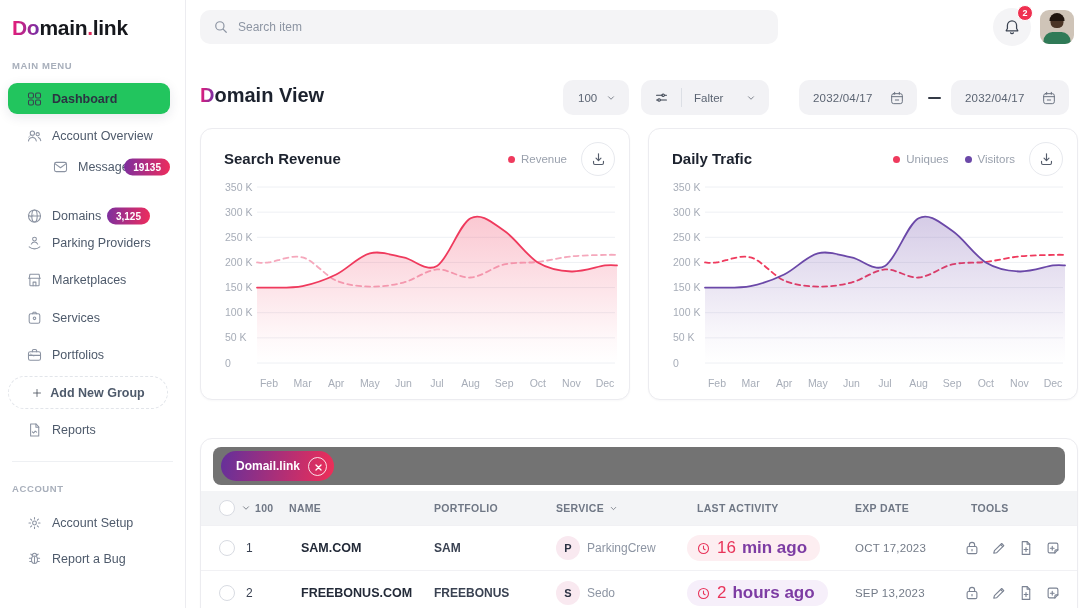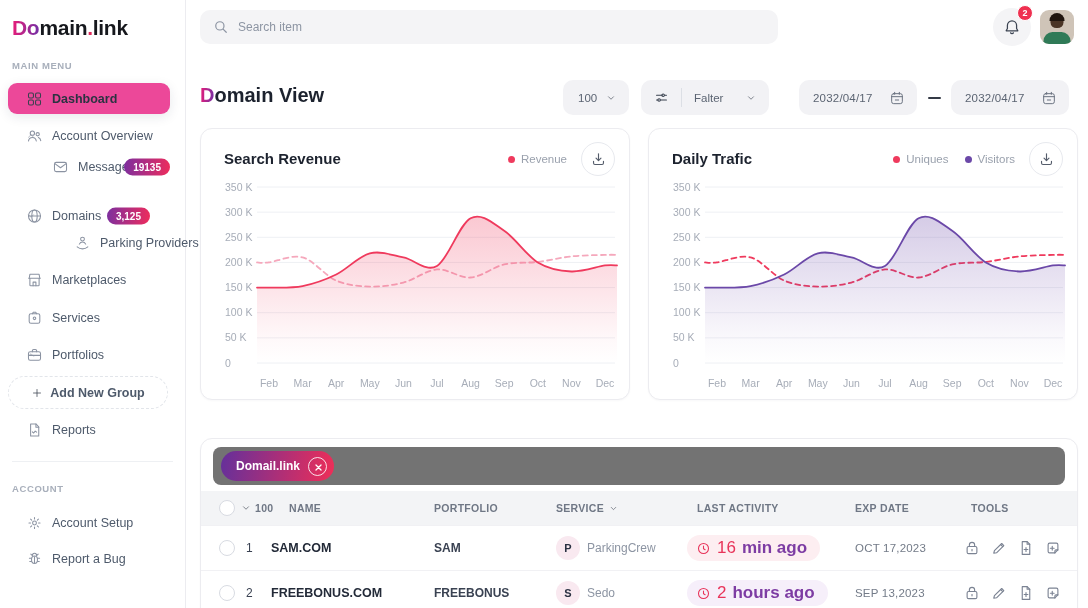--- a/index.html
+++ b/index.html
@@ -11,21 +11,21 @@
   .sidebar { position:absolute; left:0; top:0; width:186px; height:608px; background:#fff; border-right:1px solid #ececf0; }
   .logo { position:absolute; left:12px; top:16px; font-size:21px; font-weight:800; letter-spacing:-0.3px; color:#16181d; cursor:pointer; }
   .logo-grad { background:linear-gradient(95deg,#e01e7b 10%,#7b2ea2 90%); -webkit-background-clip:text; background-clip:text; color:transparent; }
   .logo-dot { color:#e02a5c; }
   .menu-label { position:absolute; left:12px; font-size:9.5px; letter-spacing:0.6px; color:#a8afbb; font-weight:700; }
   .nav-item { position:absolute; left:0; width:186px; height:32px; cursor:pointer; }
   .nav-item .si { position:absolute; left:26px; top:50%; transform:translateY(-50%); }
   .nav-item .lbl { position:absolute; left:52px; top:50%; transform:translateY(-50%); font-size:12.5px; color:#4e5a6b; font-weight:500; white-space:nowrap; }
   .nav-item.indent .si { left:52px; }
   .nav-item.indent .lbl { left:78px; }
-  .nav-card { position:absolute; left:8px; width:162px; height:31px; background:#ec4899; border-radius:9px; box-shadow:0 3px 12px rgba(25,35,65,0.10); }
+  .nav-card { position:absolute; left:8px; width:162px; height:31px; background:#22c55e; border-radius:9px; box-shadow:0 3px 12px rgba(25,35,65,0.10); }
   .nav-card .si { left:18px; }
   .nav-card .lbl { left:44px; color:#2b3342; font-weight:600; }
   .badge { position:absolute; top:50%; transform:translateY(-50%); padding:3px 9px; border-radius:10px; font-size:10px; font-weight:700; color:#fff; background:linear-gradient(95deg,#7c2f9f,#ee2c5c); }
   .chev { position:absolute; top:50%; transform:translateY(-50%); }
   .add-group { position:absolute; left:8px; width:160px; height:33px; border:1.5px dashed #e2e5ea; border-radius:18px; background:#fff; cursor:pointer; display:flex; align-items:center; justify-content:center; gap:7px; }
   .add-group .lbl { font-size:12.5px; color:#4e5a6b; font-weight:600; }
   .side-divider { position:absolute; left:12px; right:12px; height:1px; background:#eef0f3; }
   .si { stroke:#8b93a2; fill:none; stroke-width:1.5; stroke-linecap:round; stroke-linejoin:round; }
   .si-dark { stroke:#39414f; }
 
@@ -77,21 +77,21 @@
   .tag { position:absolute; left:8px; top:4px; height:30px; border-radius:16px; background:linear-gradient(100deg,#64309b,#ef2e57); color:#fff; display:flex; align-items:center; gap:8px; padding:0 7px 0 15px; cursor:pointer; }
   .tag .t-lab { font-size:12px; font-weight:600; }
   .tag-x { width:19px; height:19px; border-radius:50%; border:1.2px solid rgba(255,255,255,0.85); position:relative; cursor:pointer; }
   .thead { position:absolute; left:0; right:0; top:52px; height:34px; background:#f3f4f6; }
   .th { position:absolute; top:50%; transform:translateY(-50%); font-size:10.5px; font-weight:700; color:#6f7785; letter-spacing:0.3px; white-space:nowrap; }
   .trow { position:absolute; left:0; right:0; height:45px; border-top:1px solid #f1f1f4; }
   .row-1 { top:86px; } .row-2 { top:131px; }
   .cell { position:absolute; top:50%; transform:translateY(-50%); white-space:nowrap; }
   .cb { position:absolute; top:50%; transform:translateY(-50%); left:18px; width:16px; height:16px; border:1.5px solid #d8dbe2; border-radius:50%; background:#fff; cursor:pointer; }
   .c-num { left:45px; font-size:12px; color:#3a4252; }
-  .c-name { left:70px; font-size:12.5px; font-weight:700; color:#232a38; }
+  .c-name { left:100px; font-size:12.5px; font-weight:700; color:#232a38; }
   .c-port { left:233px; font-size:12px; color:#3a4252; font-weight:600; }
   .sv-circle { left:355px; width:24px; height:24px; border-radius:50%; background:#f9e9f0; font-size:11px; font-weight:700; color:#2a3142; display:flex; align-items:center; justify-content:center; }
   .c-service { left:386px; font-size:12px; color:#8d95a3; }
   .act-pill { left:486px; height:26px; border-radius:14px; display:flex; align-items:center; gap:6px; padding:0 13px 0 9px; }
   .act-pink { background:#fdeef1; } .act-purple { background:#f6effa; }
   .act-val { font-size:17px; font-weight:400; color:#e8345a; }
   .act-unit { font-size:17px; font-weight:600; color:#7d3ca3; }
   .c-exp { left:654px; font-size:11.5px; color:#737b88; letter-spacing:0.2px; }
   .tools { left:762px; display:flex; gap:9px; align-items:center; }
   .tool-btn { width:18px; height:18px; background:none; border:none; cursor:pointer; padding:0; }
@@ -145,21 +145,21 @@
           <path d="M3.5 12h17"></path>
           <ellipse cx="12" cy="12" rx="3.8" ry="8.5"></ellipse>
         </svg>
       <span class="lbl">Domains</span>
       <span class="badge" style="right:36px;">3,125</span>
       <svg class="chev si" style="right:14px;" width="10" height="10" viewBox="0 0 24 24">
           <polyline points="6 9 12 15 18 9"></polyline>
         </svg>
     </div>
 
-    <div class="nav-item" style="top:227px;margin-left:48px;">
+    <div class="nav-item" style="top:227px;">
       <svg class="si" width="17" height="17" viewBox="0 0 24 24">
           <circle cx="12" cy="6.5" r="2.7"></circle>
           <path d="M7.5 13.6c1-2 2.6-3.1 4.5-3.1s3.5 1.1 4.5 3.1"></path>
           <path d="M4.5 17.5c2.3 2 4.8 2.8 7.5 2.8s5.2-.8 7.5-2.8"></path>
         </svg>
       <span class="lbl">Parking Providers</span>
     </div>
 
     <div class="nav-item" style="top:264px;">
       <svg class="si" width="17" height="17" viewBox="0 0 24 24">

